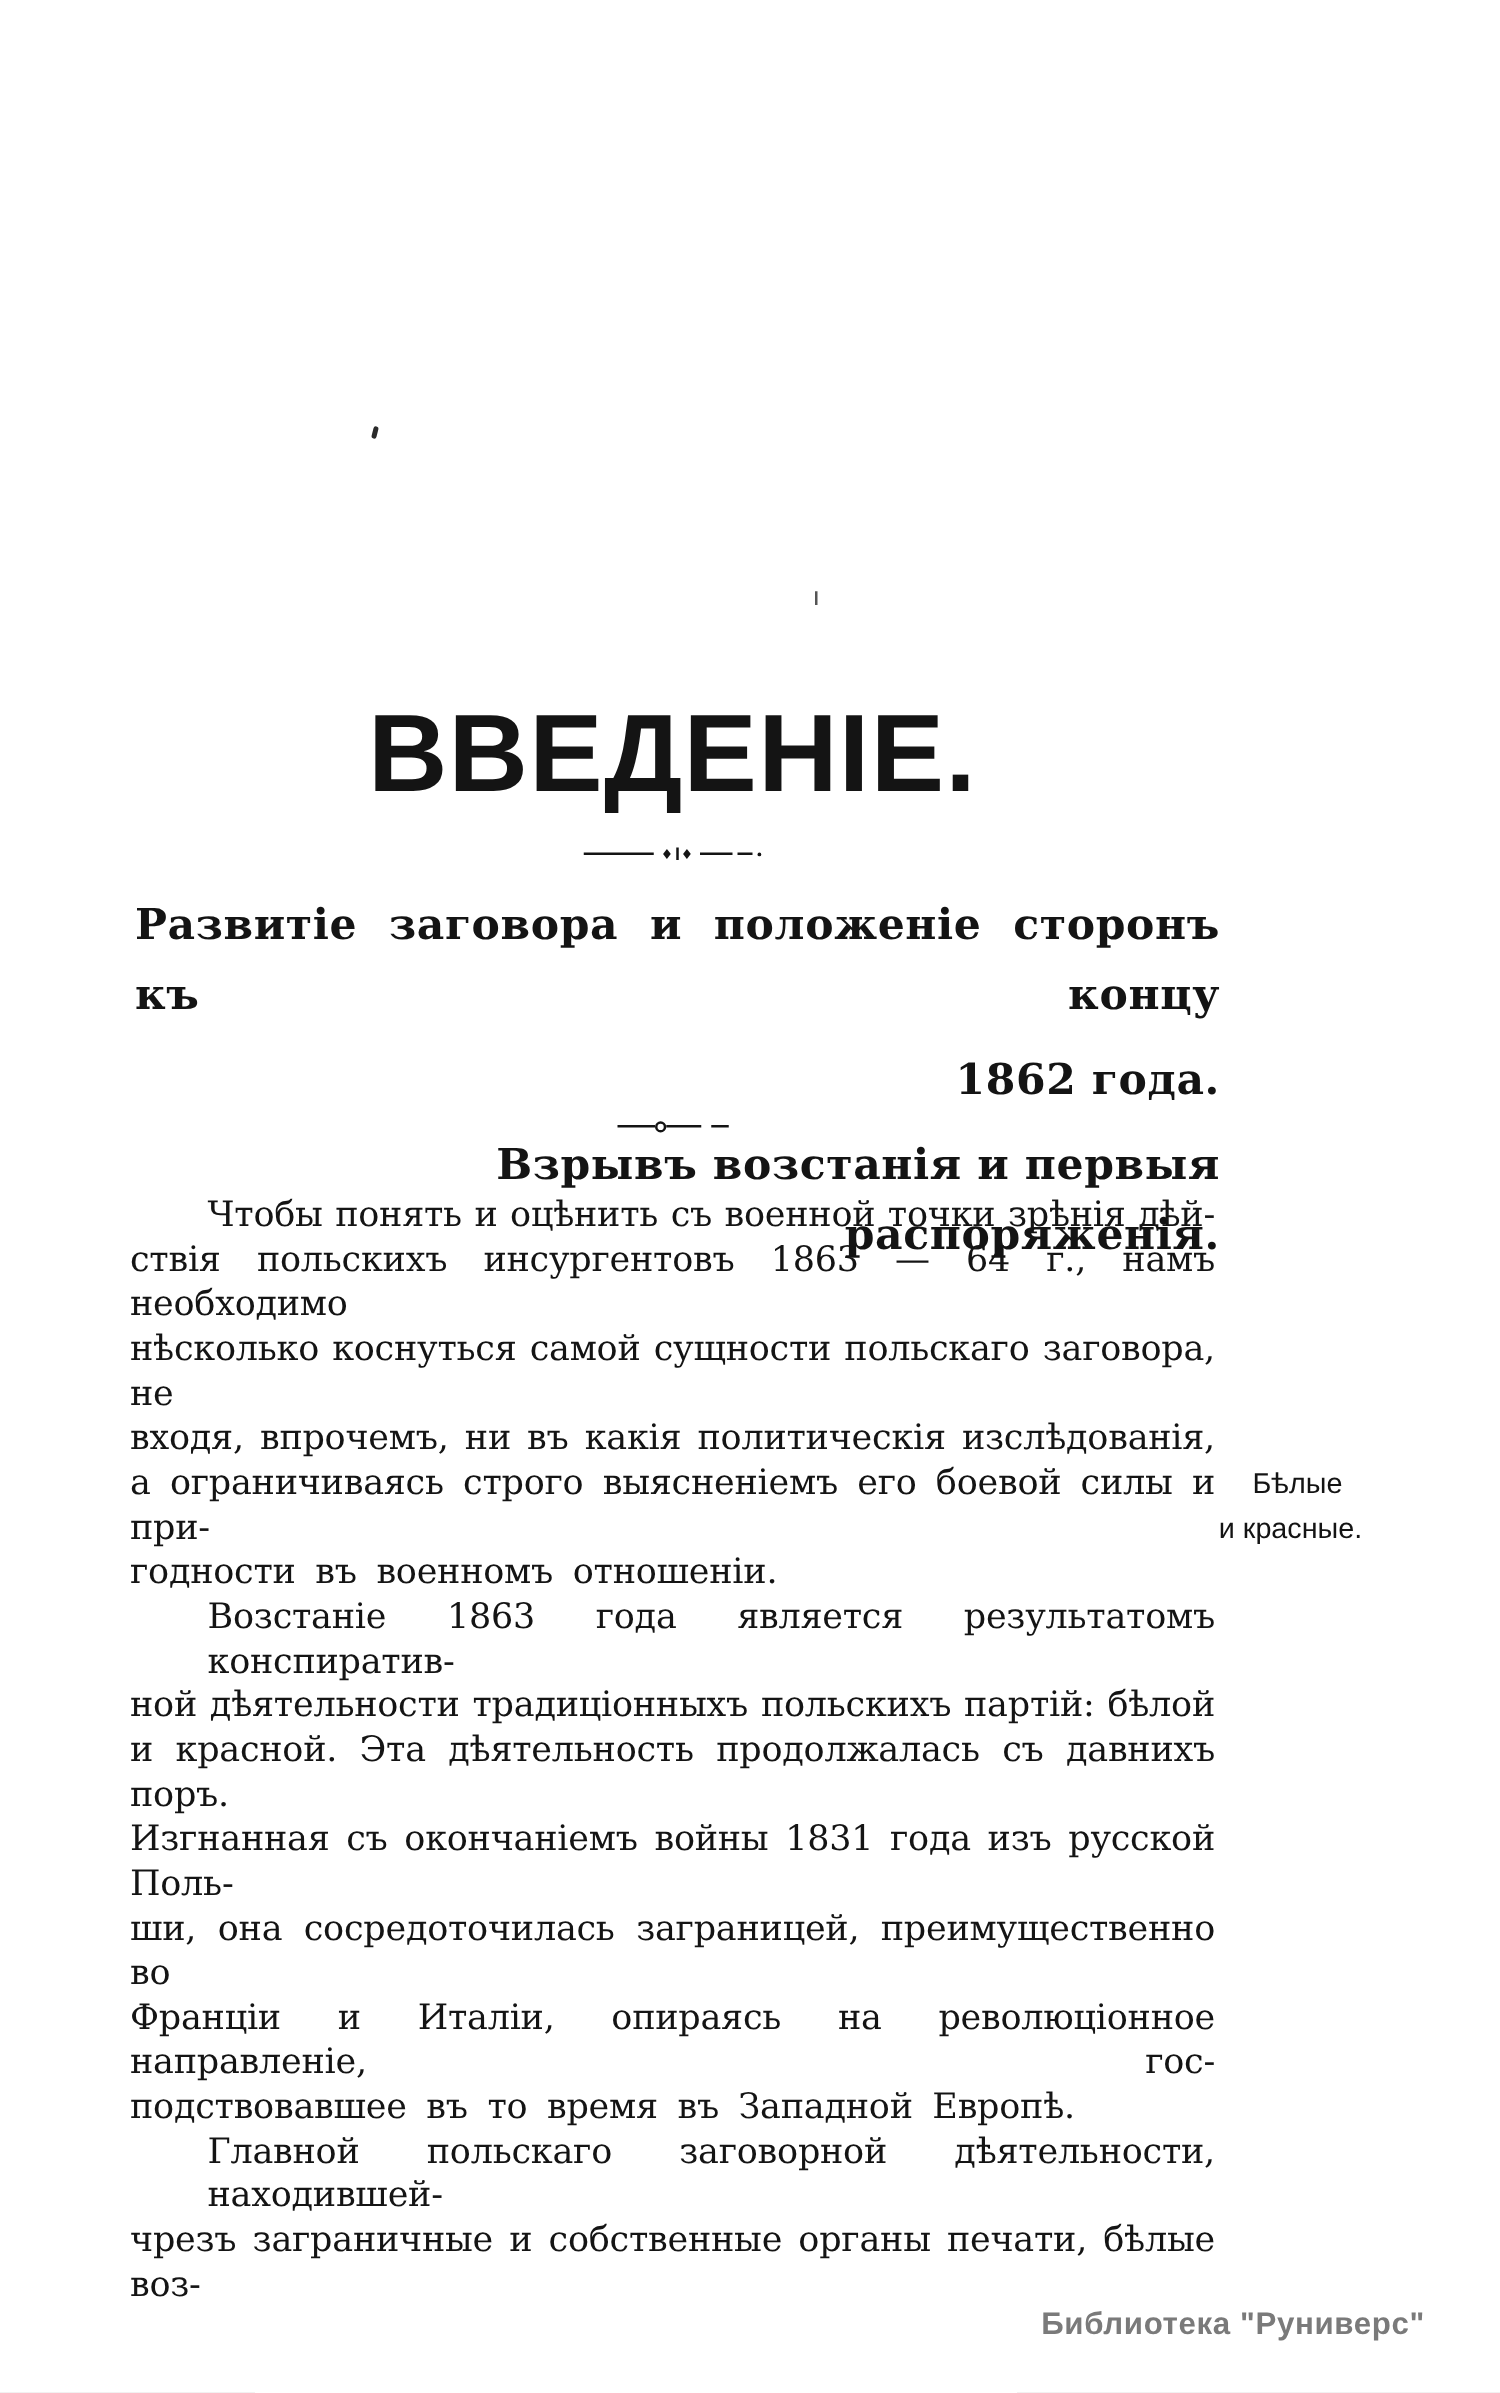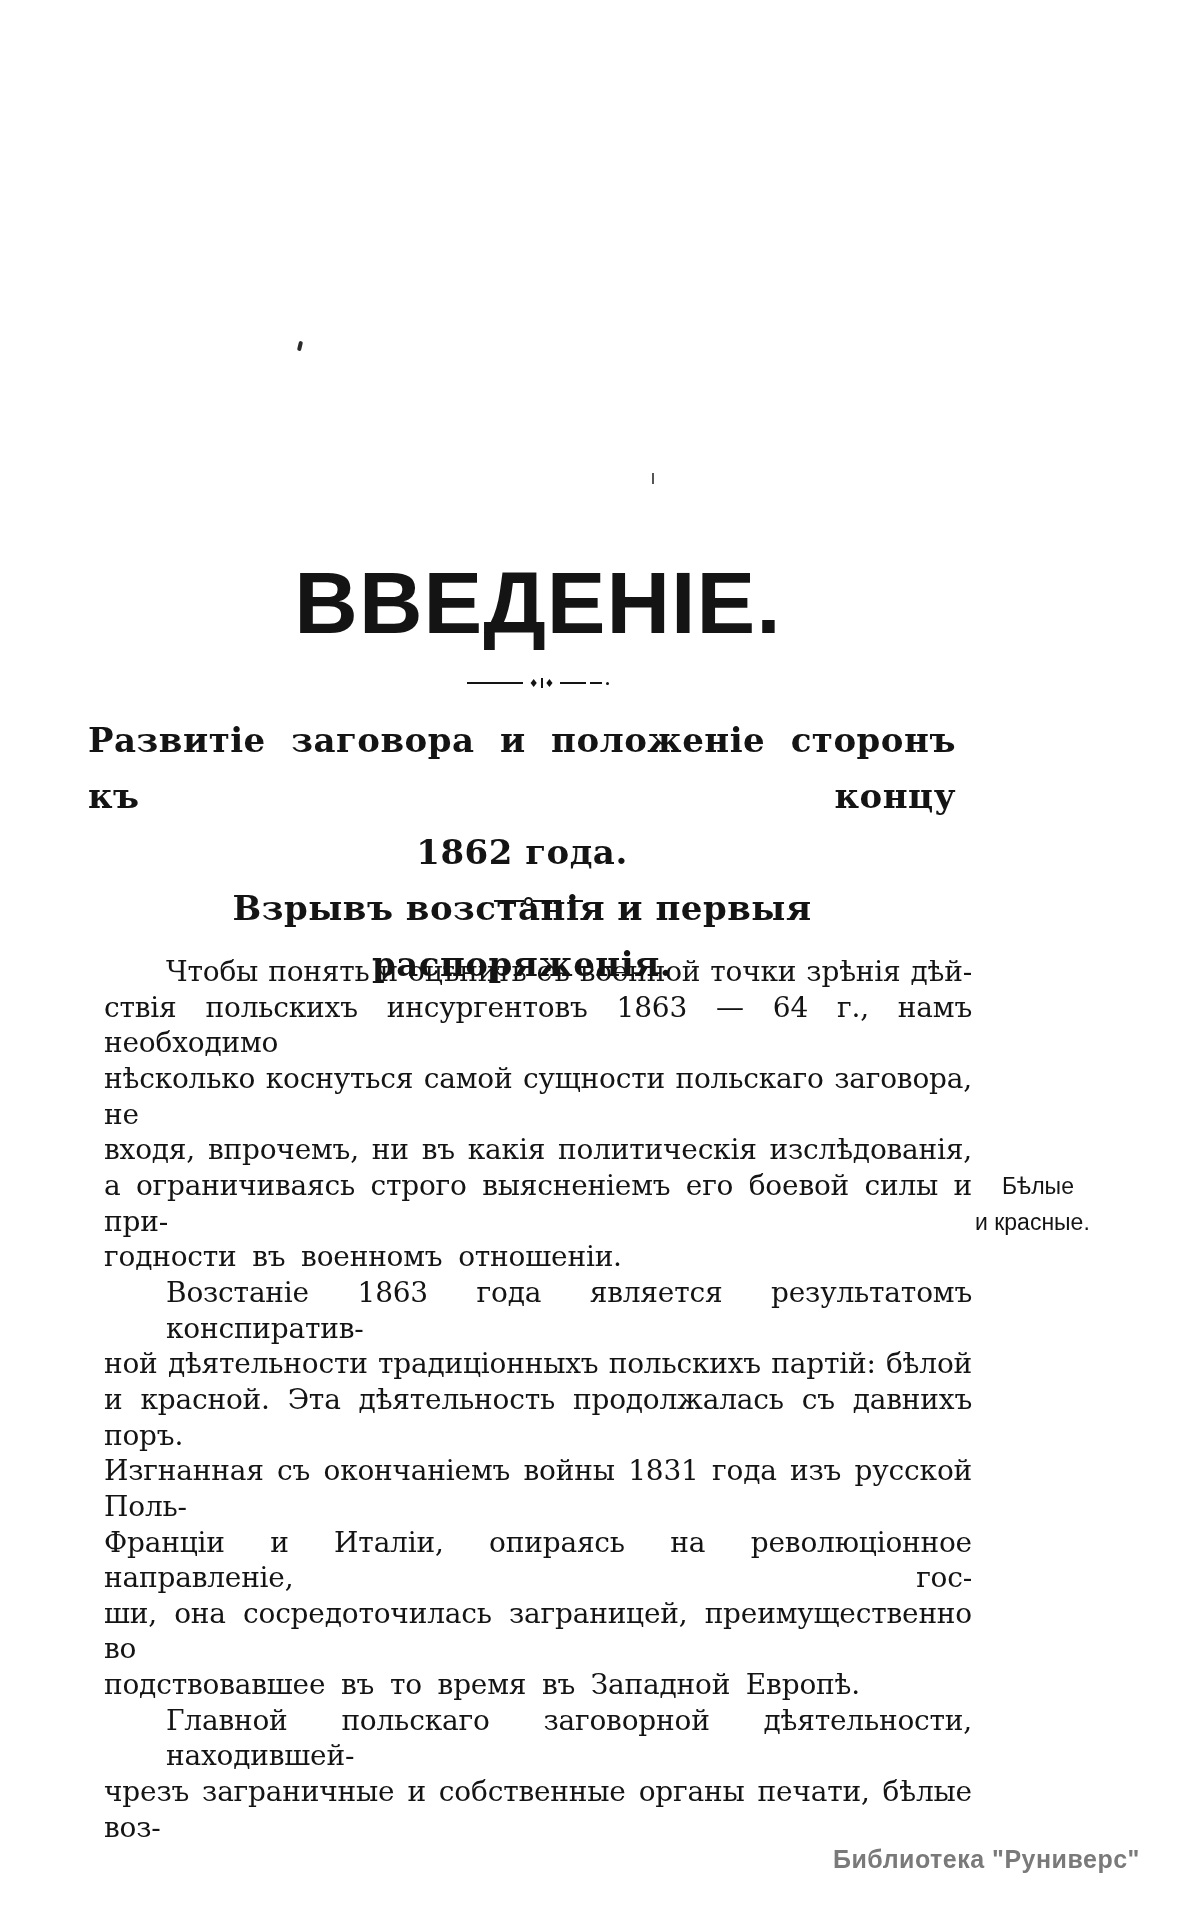--- a/index.html
+++ b/index.html
@@ -37,29 +37,29 @@
     font-family:"DejaVu Sans",sans-serif;font-size:11px;line-height:11px;color:var(--ink);
   }
   .orn .vbar{width:2px;height:10px;background:var(--ink);}
   .orn .circ{
     width:9px;height:9px;border:2px solid var(--ink);border-radius:50%;
     background:var(--paper);box-sizing:border-box;
   }
   .gap2{width:2px;} .gap4{width:4px;} .gap6{width:6px;} .gap8{width:8px;}
   
   .subtitle{
-    position:absolute;left:88px;top:712px;width:868px;
+    position:absolute;left:108px;top:712px;width:868px;
     font-family:"DejaVu Serif","Liberation Serif",serif;
     font-weight:700;
     font-size:34px;line-height:56px;
     letter-spacing:.5px;
     color:var(--ink);
   }
   .subtitle .st-just{text-align:justify;text-align-last:justify;}
-  .subtitle .st-center{text-align:center;}
+  .subtitle .st-center{text-align:right;margin-top:12px;}
   
   .bodytext{
     position:absolute;left:104px;top:954px;width:868px;
     font-family:"DejaVu Serif","Liberation Serif",serif;
     font-size:28px;line-height:35.66px;
     letter-spacing:-0.2px;
     color:var(--ink);
   }
   .body-line{text-align:justify;text-align-last:justify;}
   .body-line.indent{padding-left:62px;}
@@ -133,22 +133,22 @@
   <div class="body-line indent">Чтобы понять и оцѣнить съ военной точки зрѣнія дѣй-</div>
       <div class="body-line">ствія польскихъ инсургентовъ 1863 — 64 г., намъ необходимо</div>
       <div class="body-line">нѣсколько коснуться самой сущности польскаго заговора, не</div>
       <div class="body-line">входя, впрочемъ, ни въ какія политическія изслѣдованія,</div>
       <div class="body-line">а ограничиваясь строго выясненіемъ его боевой силы и при-</div>
       <div class="body-line end">годности въ военномъ отношеніи.</div>
       <div class="body-line indent">Возстаніе 1863 года является результатомъ конспиратив-</div>
       <div class="body-line">ной дѣятельности традиціонныхъ польскихъ партій: бѣлой</div>
       <div class="body-line">и красной. Эта дѣятельность продолжалась съ давнихъ поръ.</div>
       <div class="body-line">Изгнанная съ окончаніемъ войны 1831 года изъ русской Поль-</div>
+      <div class="body-line">ши, она сосредоточилась заграницей, преимущественно во</div>
       <div class="body-line">Франціи и Италіи, опираясь на революціонное направленіе, гос-</div>
-      <div class="body-line">ши, она сосредоточилась заграницей, преимущественно во</div>
       <div class="body-line end">подствовавшее въ то время въ Западной Европѣ.</div>
       <div class="body-line indent">Главной польскаго заговорной дѣятельности, находившей-</div>
       <div class="body-line">чрезъ заграничные и собственные органы печати, бѣлые воз-</div>
     </div>
 
   <div class="margin-note">
 
   <div class="mn-line mn-indent">Бѣлые</div>
       <div class="mn-line">и красные.</div>
     </div>

